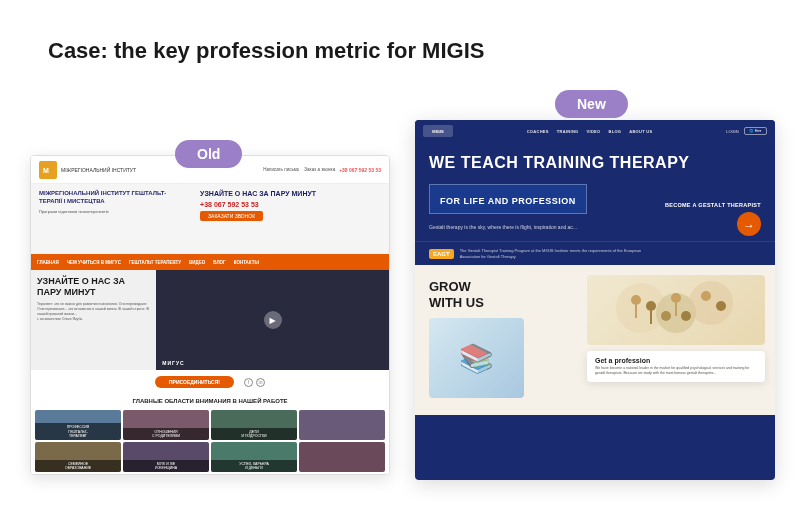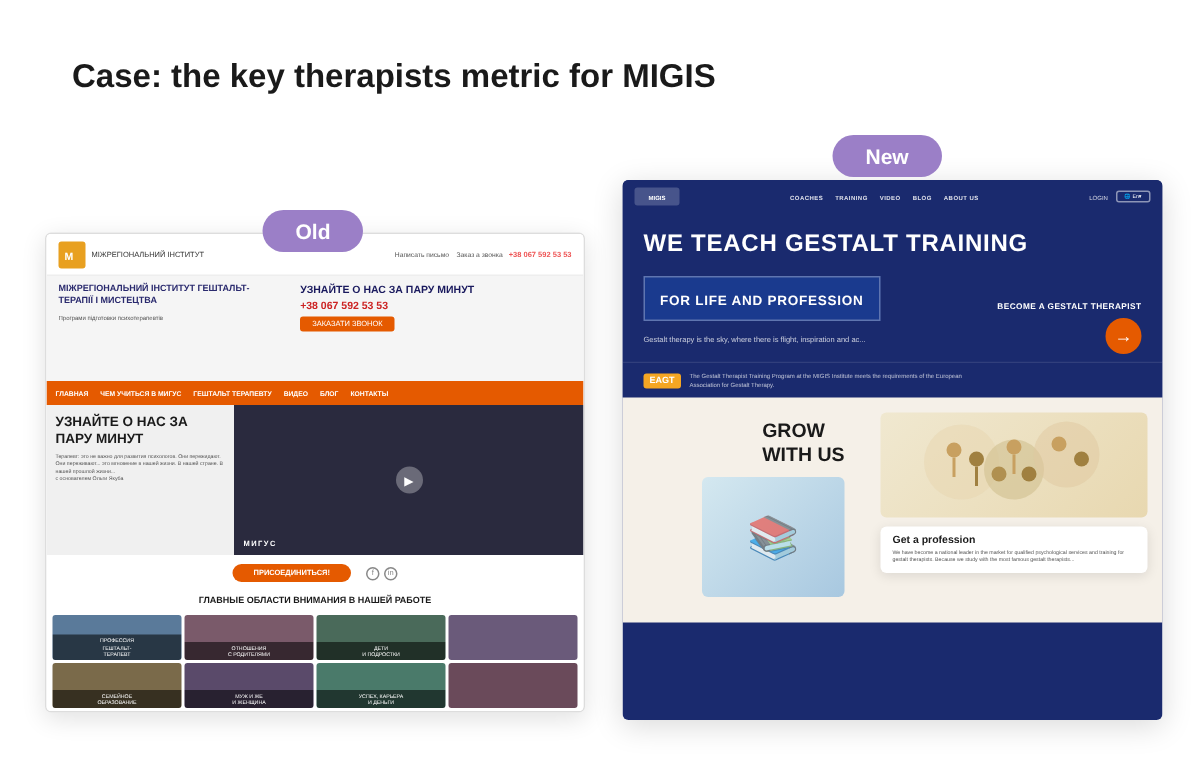--- a/index.html
+++ b/index.html
@@ -473,21 +473,20 @@
       height: 150px;
     }
 
     
     .new-grow {
       width: 45%;
       padding: 14px;
       display: flex;
       flex-direction: column;
       justify-content: flex-start;
-      align-items: flex-end;
     }
     .new-grow h2 {
       font-size: 13px;
       font-weight: 900;
       color: #1a1a1a;
       line-height: 1.2;
     }
     .new-grow-img {
       width: 95px;
       height: 80px;
@@ -538,21 +537,21 @@
     }
     .new-profession-card p {
       font-size: 3.5px;
       color: #555;
       line-height: 1.4;
     }
   </style>
 </head>
 <body>
 
-<h1 class="page-title">Case:  the key therapists metric for MIGIS</h1>
+<h1 class="page-title">Case:  the key profession metric for MIGIS</h1>
 
 <div class="badge-old">Old</div>
 
 <div class="badge-new">New</div>
 
 <div class="old-site">
   <div class="old-site-inner">
 
     <div class="old-nav">
       <div class="old-nav-logo">
@@ -651,21 +650,21 @@
         <span>BLOG</span>
         <span>ABOUT US</span>
       </div>
       <div class="new-nav-right">
         <span>LOGIN</span>
         <div class="new-nav-btn">🌐 En▾</div>
       </div>
     </div>
 
     <div class="new-hero">
-      <h1>WE TEACH GESTALT TRAINING</h1>
+      <h1>WE TEACH TRAINING THERAPY</h1>
 
       <div style="margin: 6px 0 4px;">
         <div class="new-hero-sub">
           <span>FOR LIFE AND PROFESSION</span>
         </div>
       </div>
 
       <p class="new-hero-desc">Gestalt therapy is the sky, where there is flight, inspiration and ac...</p>
 
       <div class="new-cta-area">

